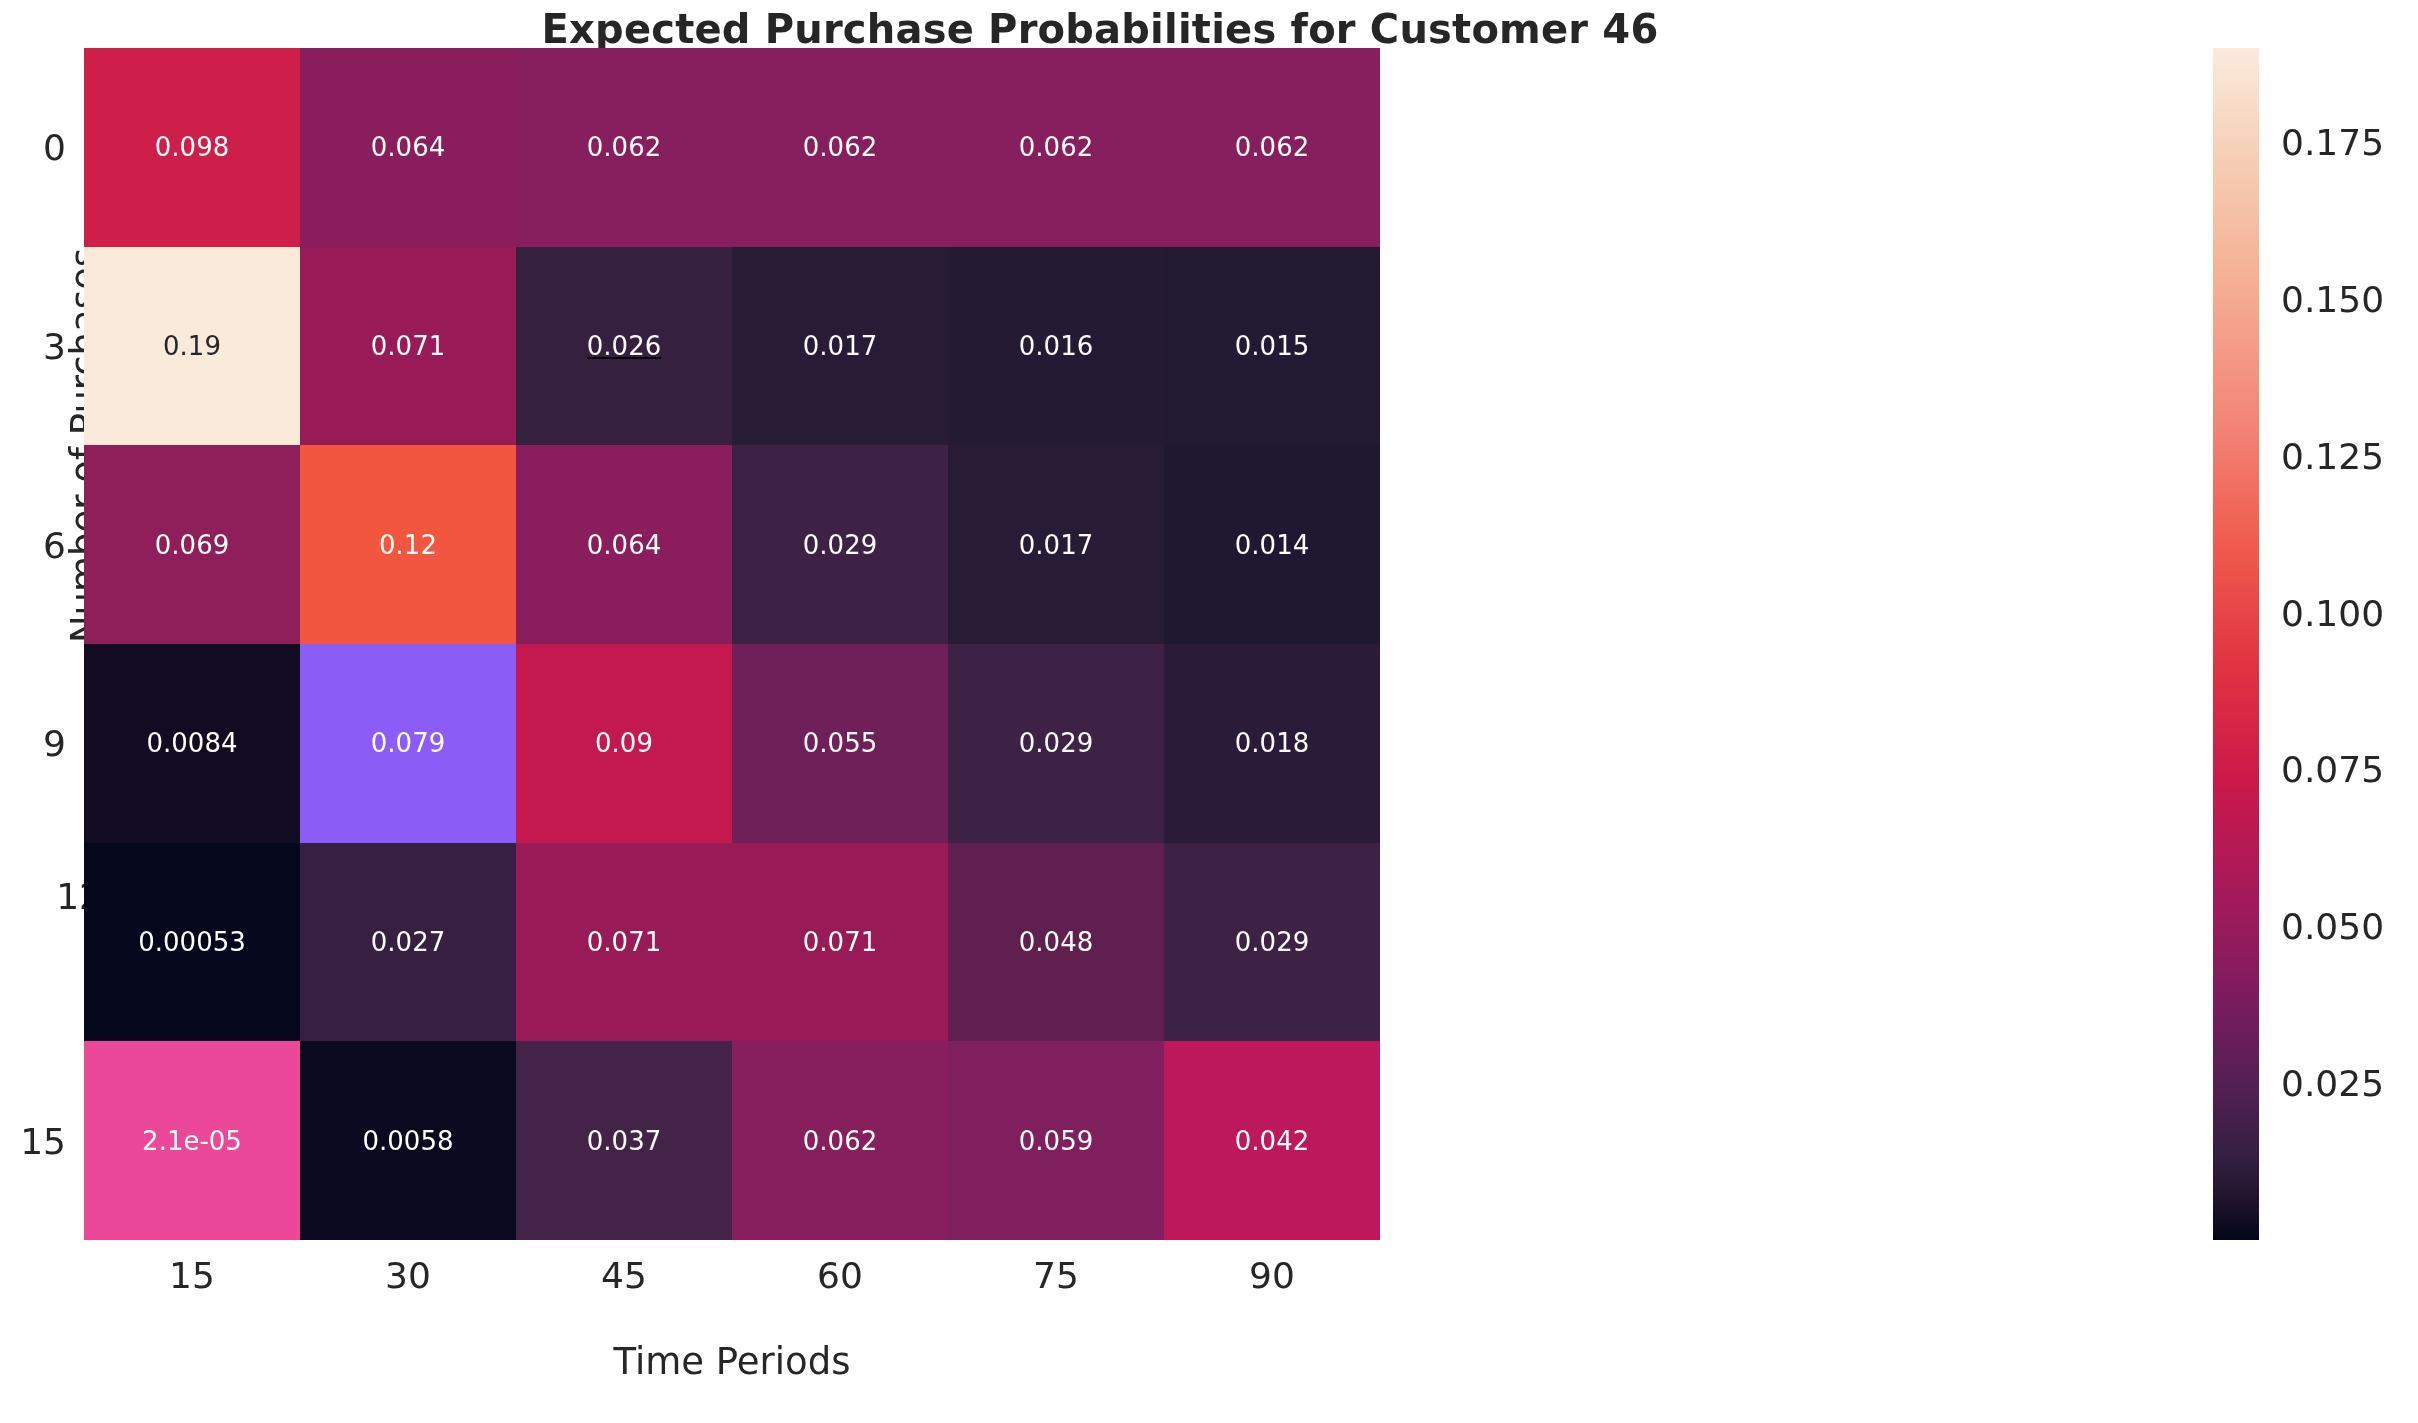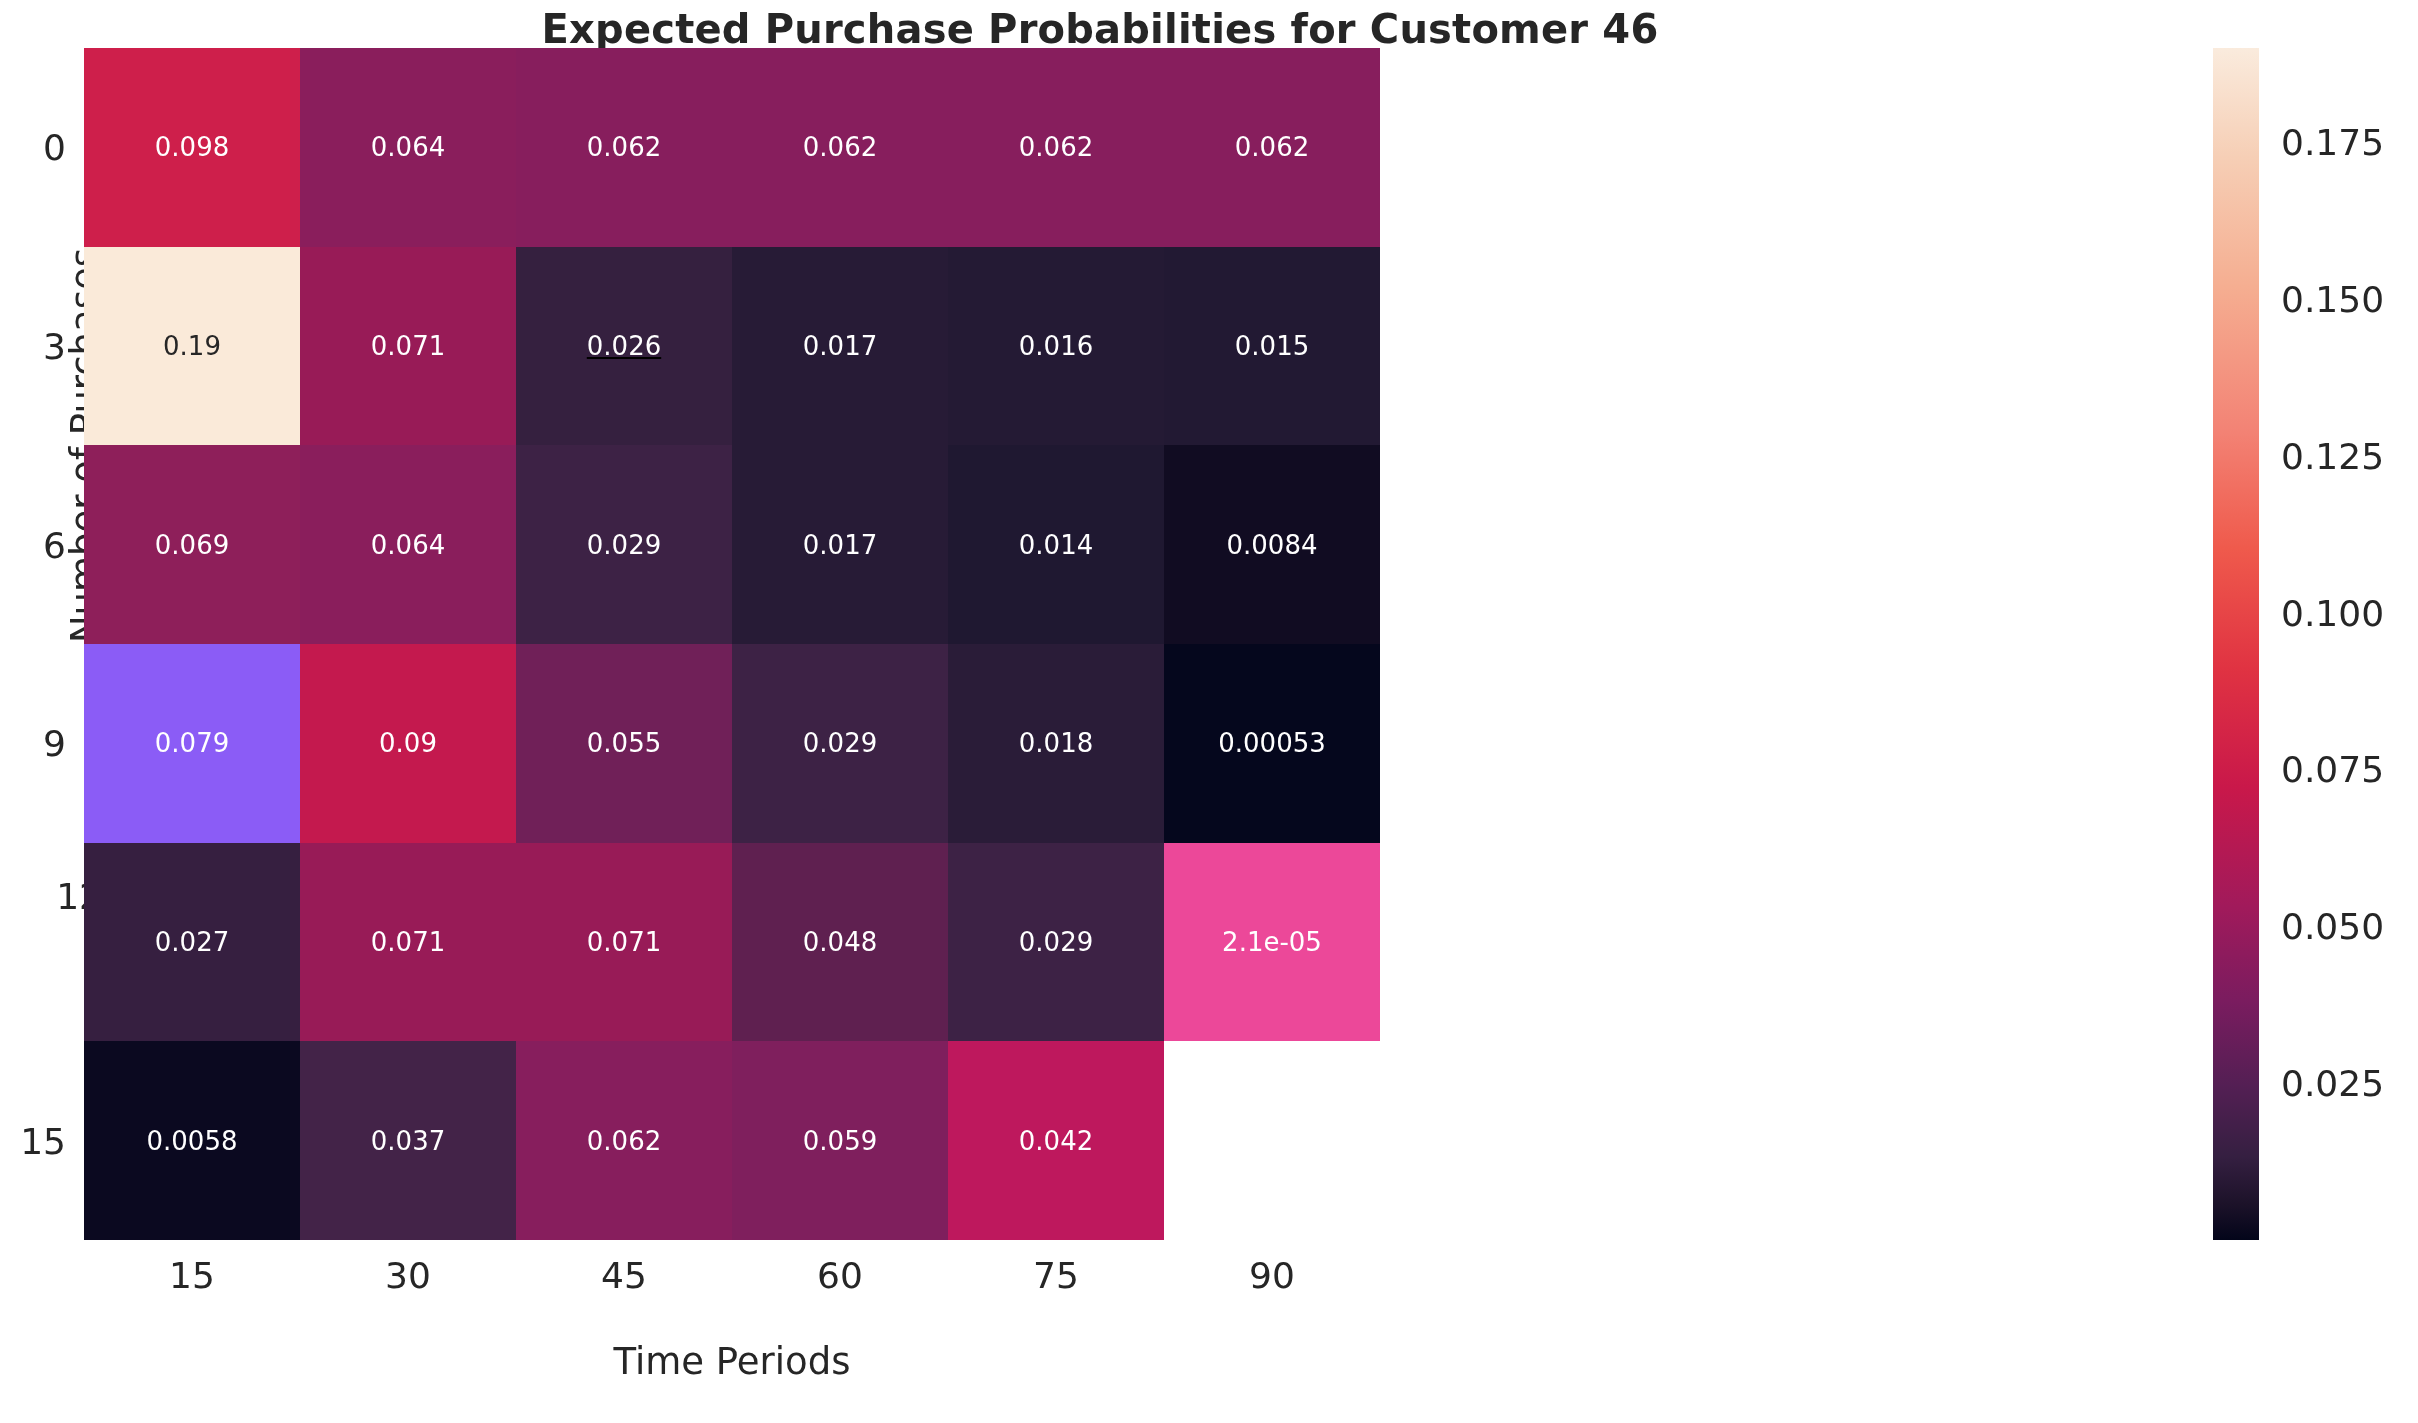--- a/index.html
+++ b/index.html
@@ -191,20 +191,23 @@
       </div>
       <div class="hm-cell" style="background: rgb(36, 26, 52);">
         <span class="hm-annot" style="color: rgb(255, 255, 255);">0.016</span>
       </div>
       <div class="hm-cell" style="background: rgb(34, 25, 51);">
         <span class="hm-annot" style="color: rgb(255, 255, 255);">0.015</span>
       </div>
       <div class="hm-cell" style="background: rgb(142, 31, 90);">
         <span class="hm-annot" style="color: rgb(255, 255, 255);">0.069</span>
       </div>
+      <div class="hm-cell" style="background: rgb(242, 86, 63);">
+        <span class="hm-annot" style="color: rgb(255, 255, 255);">0.12</span>
+      </div>
       <div class="hm-cell" style="background: rgb(138, 30, 92);">
         <span class="hm-annot" style="color: rgb(255, 255, 255);">0.064</span>
       </div>
       <div class="hm-cell" style="background: rgb(61, 34, 69);">
         <span class="hm-annot" style="color: rgb(255, 255, 255);">0.029</span>
       </div>
       <div class="hm-cell" style="background: rgb(39, 27, 54);">
         <span class="hm-annot" style="color: rgb(255, 255, 255);">0.017</span>
       </div>
       <div class="hm-cell" style="background: rgb(31, 24, 49);">

